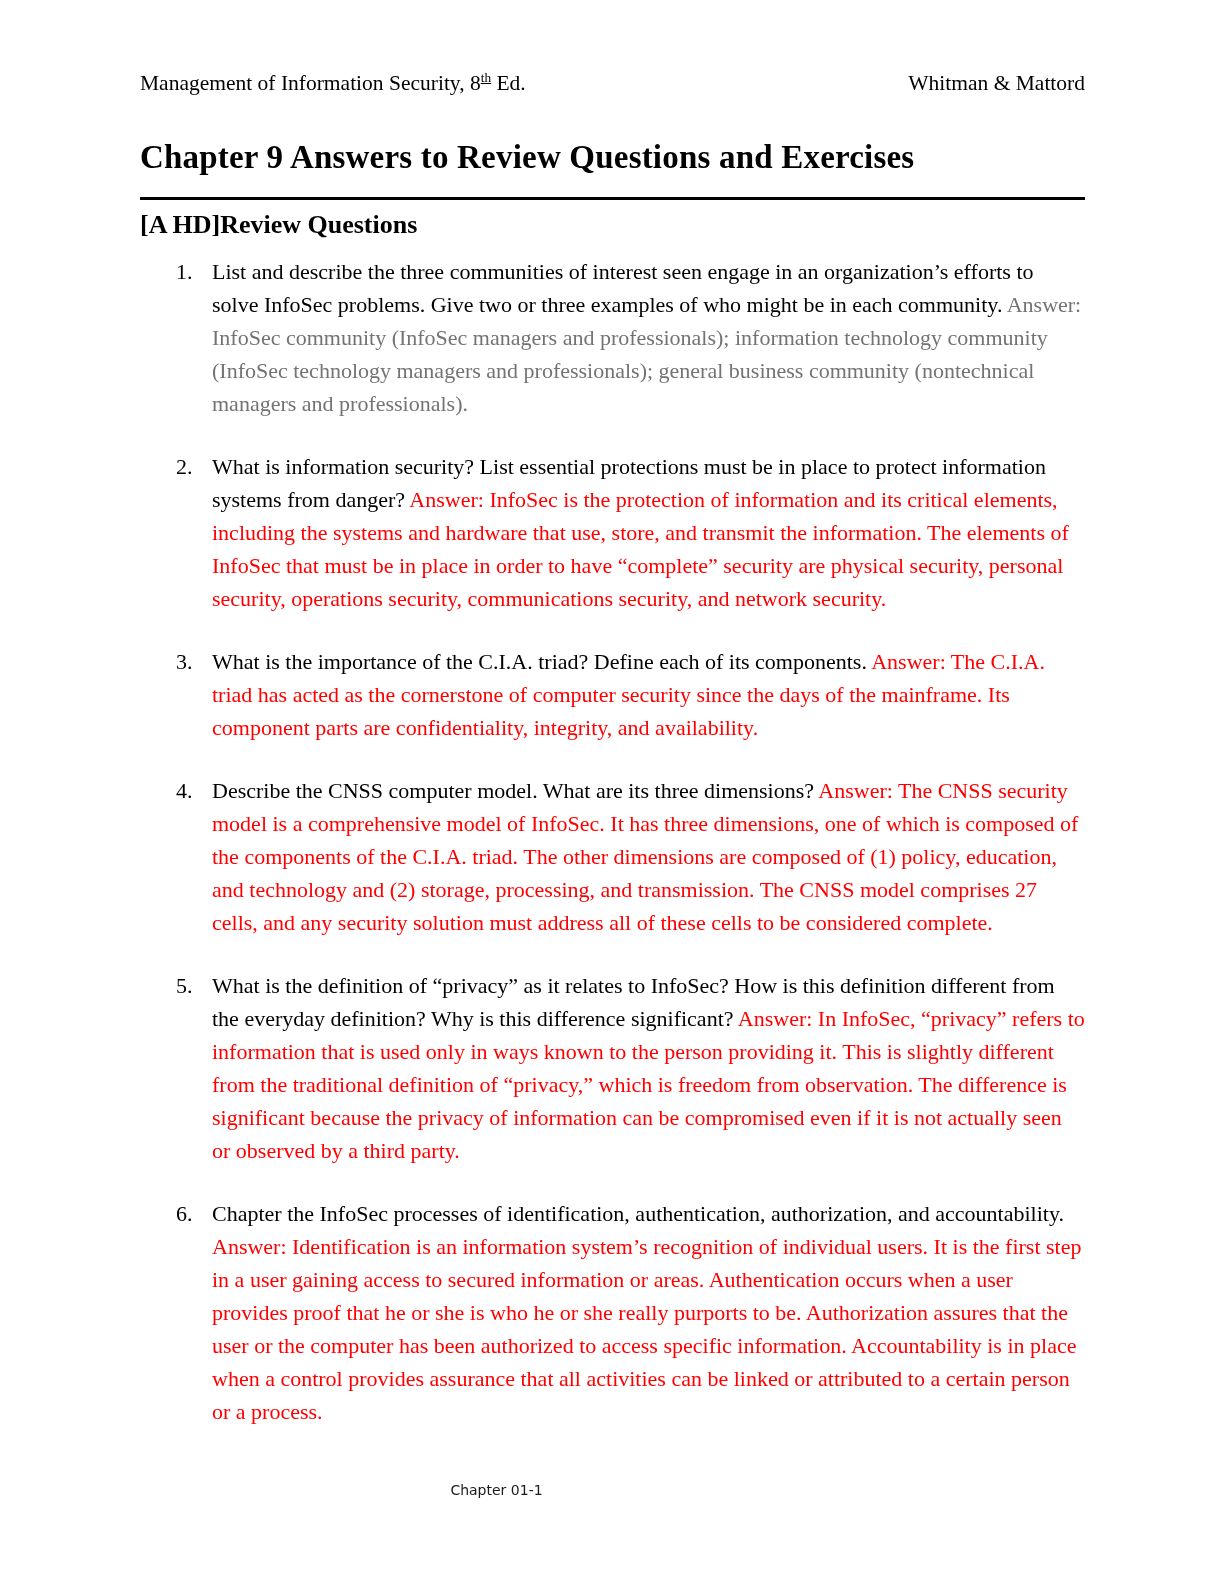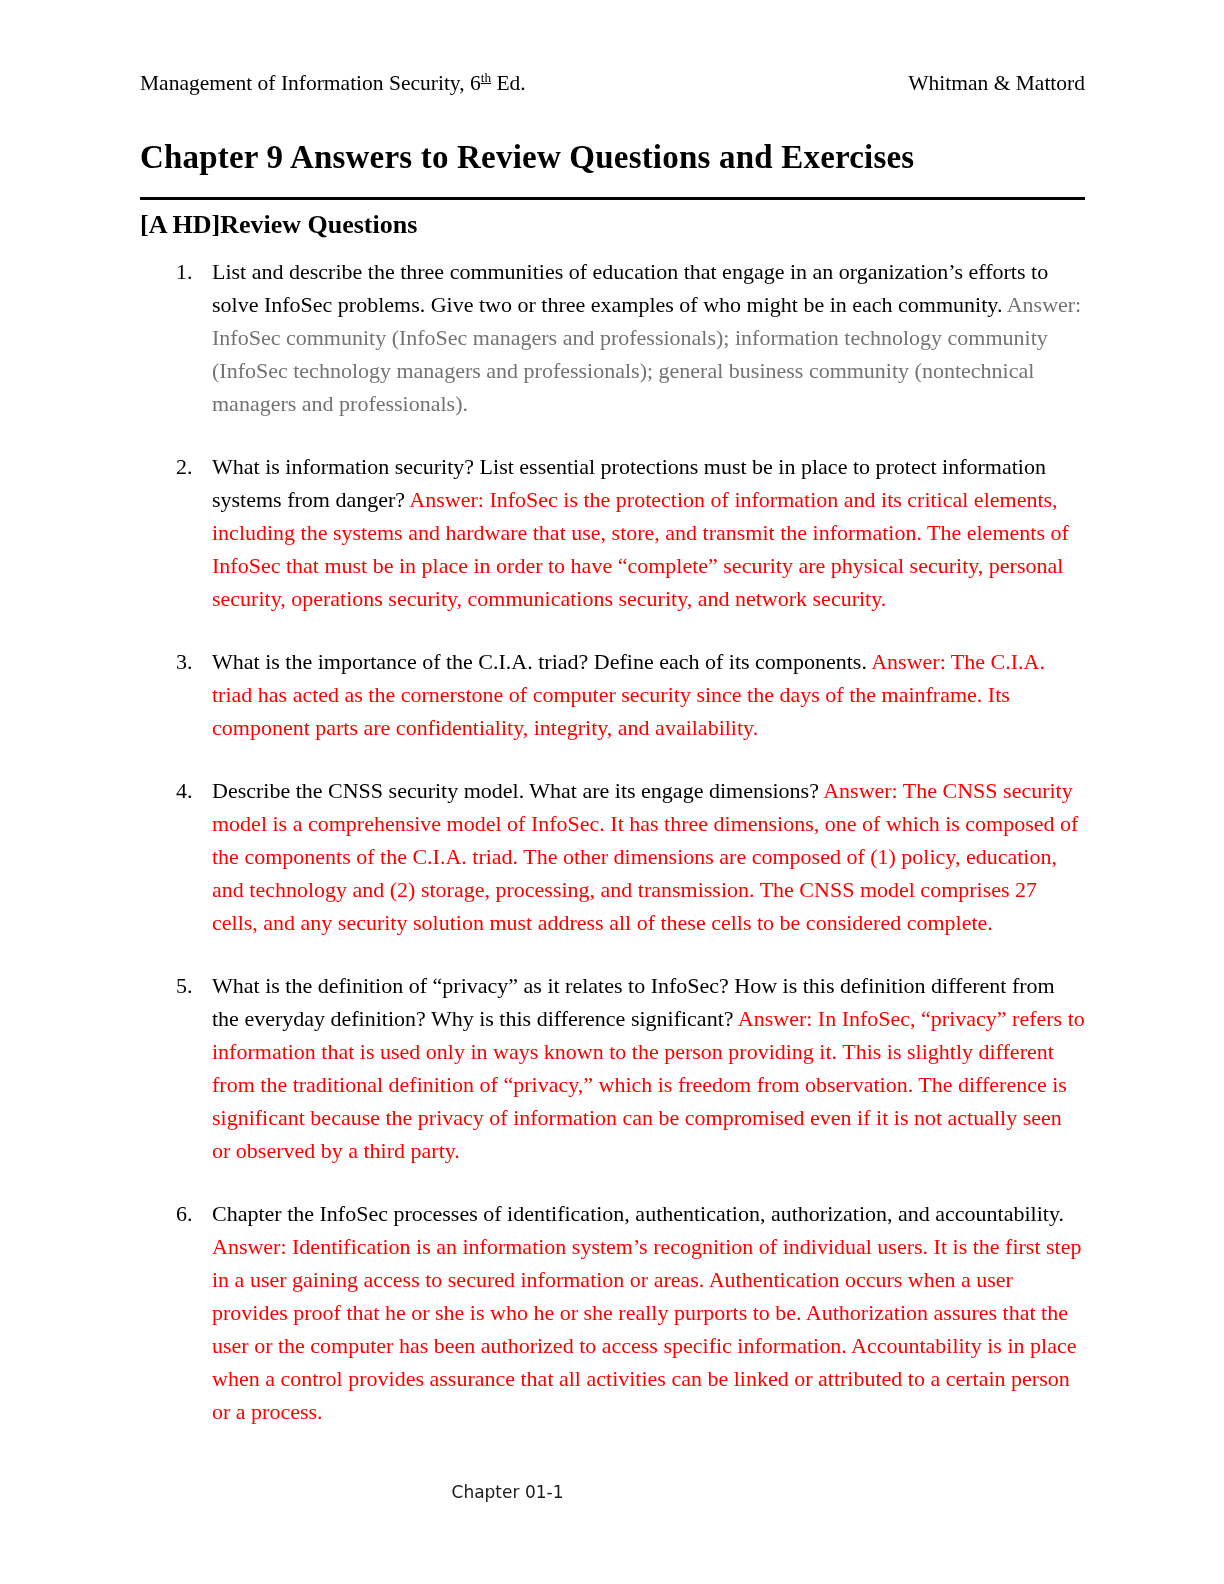--- a/index.html
+++ b/index.html
@@ -70,65 +70,65 @@
   .q-number {
     position: absolute;
     left: 36px;
     top: 0;
   }
   .answer {
     
   }
   .doc-footer {
     position: absolute;
-    left: 13px;
+    left: 2px;
     width: 989px;
     top: 1482px;
     text-align: center;
     font-family: "DejaVu Sans", "Liberation Sans", sans-serif;
-    font-size: 17px;
+    font-size: 14px;
     color: #1a1a1a;
   }
 </style>
 </head>
 <body>
 
 <div class="page">
   <div class="content">
 
     <div class="doc-header">
-      <div><span>Management of Information Security, 6</span><sup>th</sup><span> Ed.</span></div>
+      <div><span>Management of Information Security, 8</span><sup>th</sup><span> Ed.</span></div>
       <div>Whitman &amp; Mattord</div>
     </div>
 
     <h1 class="doc-title">Chapter 9 Answers to Review Questions and Exercises</h1>
 
     <hr class="title-rule">
 
     <h2 class="section-heading">[A HD]Review Questions</h2>
 
     <ol class="question-list">
       <li class="question-item">
         <span class="q-number">1.</span>
-        <span class="q-text">List and describe the three communities of education that engage in an organization’s efforts to solve InfoSec problems. Give two or three examples of who might be in each community.</span> 
+        <span class="q-text">List and describe the three communities of interest seen engage in an organization’s efforts to solve InfoSec problems. Give two or three examples of who might be in each community.</span> 
         <span class="answer" style="color: #737373;">Answer: InfoSec community (InfoSec managers and professionals); information technology community (InfoSec technology managers and professionals); general business community (nontechnical managers and professionals).</span>
       </li>
       <li class="question-item">
         <span class="q-number">2.</span>
         <span class="q-text">What is information security? List essential protections must be in place to protect information systems from danger?</span> 
         <span class="answer" style="color: rgb(255, 0, 0);">Answer: InfoSec is the protection of information and its critical elements, including the systems and hardware that use, store, and transmit the information. The elements of InfoSec that must be in place in order to have “complete” security are physical security, personal security, operations security, communications security, and network security.</span>
       </li>
       <li class="question-item">
         <span class="q-number">3.</span>
         <span class="q-text">What is the importance of the C.I.A. triad? Define each of its components.</span> 
         <span class="answer" style="color: rgb(255, 0, 0);">Answer: The C.I.A. triad has acted as the cornerstone of computer security since the days of the mainframe. Its component parts are confidentiality, integrity, and availability.</span>
       </li>
       <li class="question-item">
         <span class="q-number">4.</span>
-        <span class="q-text">Describe the CNSS security model. What are its engage dimensions?</span> 
+        <span class="q-text">Describe the CNSS computer model. What are its three dimensions?</span> 
         <span class="answer" style="color: rgb(255, 0, 0);">Answer: The CNSS security model is a comprehensive model of InfoSec. It has three dimensions, one of which is composed of the components of the C.I.A. triad. The other dimensions are composed of (1) policy, education, and technology and (2) storage, processing, and transmission. The CNSS model comprises 27 cells, and any security solution must address all of these cells to be considered complete.</span>
       </li>
       <li class="question-item">
         <span class="q-number">5.</span>
         <span class="q-text">What is the definition of “privacy” as it relates to InfoSec? How is this definition different from the everyday definition? Why is this difference significant?</span> 
         <span class="answer" style="color: rgb(255, 0, 0);">Answer: In InfoSec, “privacy” refers to information that is used only in ways known to the person providing it. This is slightly different from the traditional definition of “privacy,” which is freedom from observation. The difference is significant because the privacy of information can be compromised even if it is not actually seen or observed by a third party.</span>
       </li>
       <li class="question-item">
         <span class="q-number">6.</span>
         <span class="q-text">Chapter the InfoSec processes of identification, authentication, authorization, and accountability.</span> 

